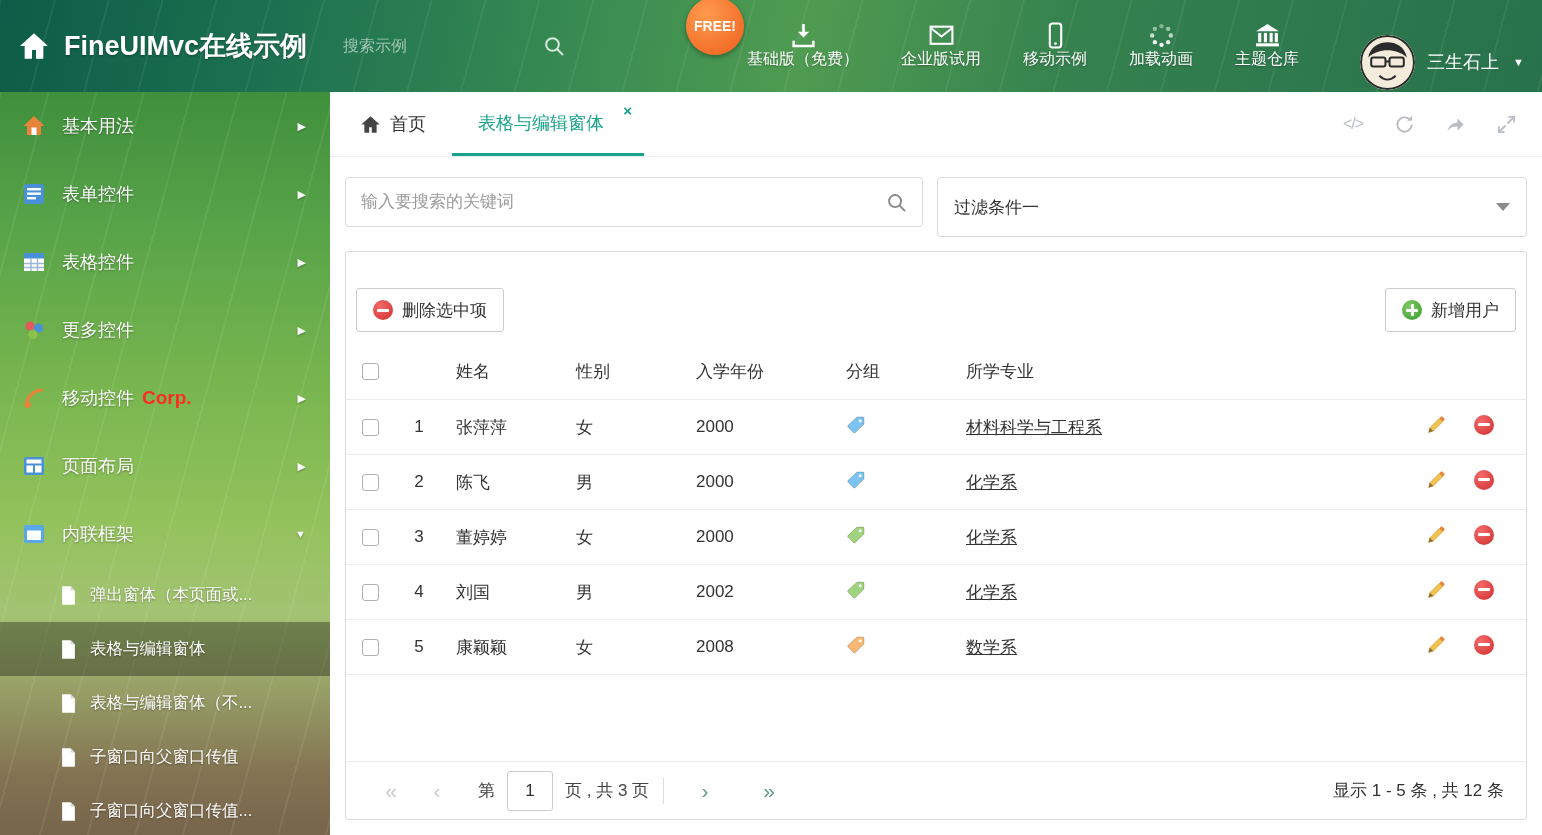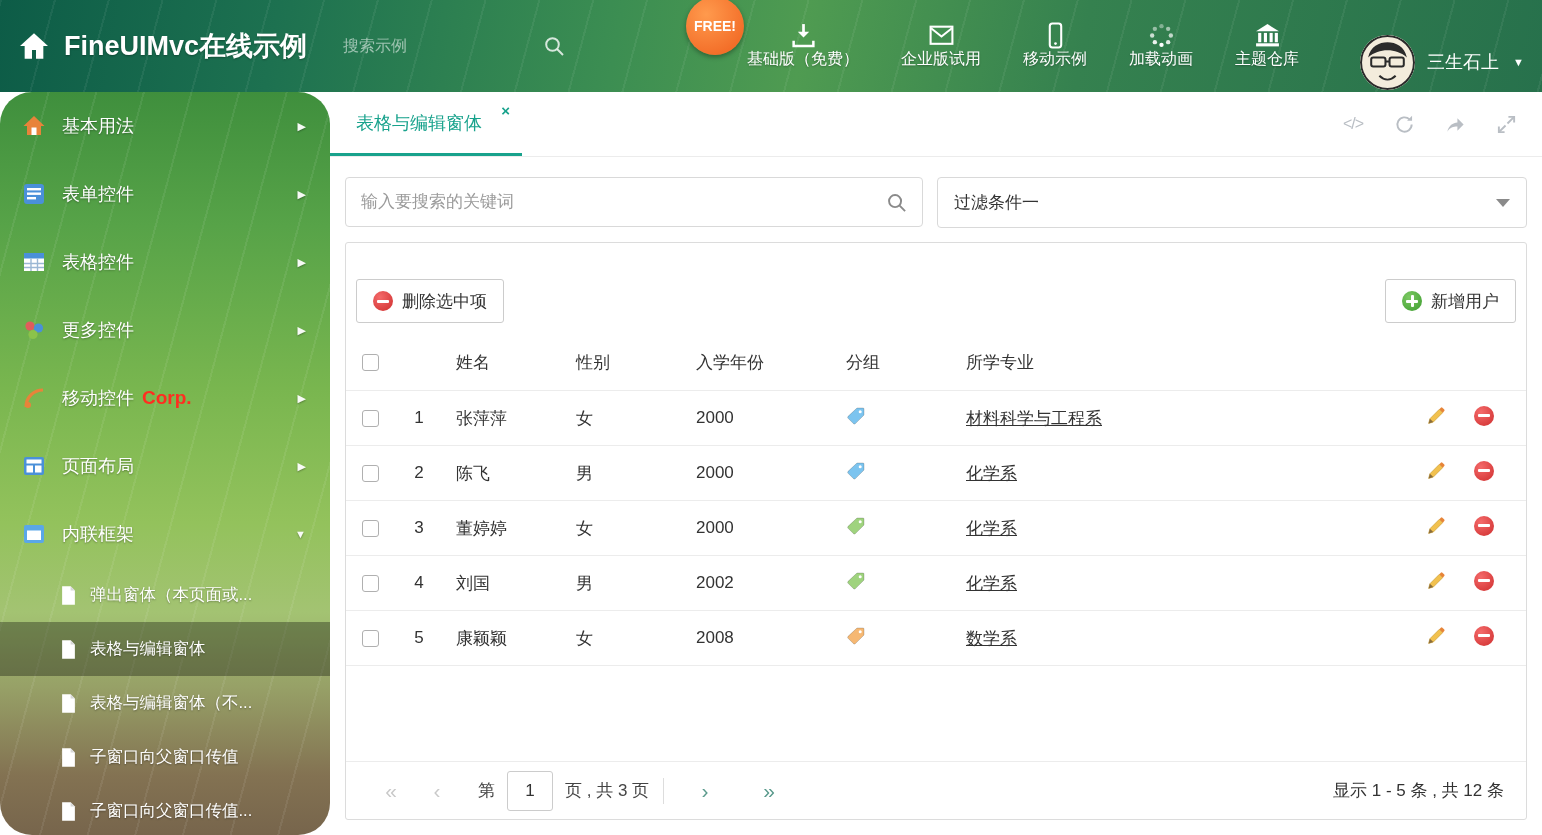--- a/index.html
+++ b/index.html
@@ -34,21 +34,20 @@
   .user-name { font-size:18px; }
   .user-caret { font-size:11px; margin-left:2px; }
 
   
   .bodyrow { display:flex; height:calc(835px - 92px); }
   .sidebar {
     width:330px; flex:0 0 330px; color:#fff; position:relative; overflow:hidden;
     background:
       repeating-linear-gradient(105deg, rgba(255,255,255,0.07) 0 2px, transparent 2px 46px),
       linear-gradient(180deg,#3f8f3d 0%,#57a348 18%,#79b64f 40%,#93c25c 58%,#a3c372 70%,#97a167 80%,#837252 92%,#77654c 100%);
-    border-radius: 32px;
   }
   .menu-item { height:68px; display:flex; align-items:center; padding:0 24px 0 22px; font-size:18px; cursor:pointer; text-shadow:0 1px 2px rgba(0,0,0,.35); }
   .menu-icon { width:24px; height:24px; margin-right:16px; flex:0 0 auto; }
   .menu-label { white-space:nowrap; }
   .menu-badge { color:#ff2d20; font-size:19px; margin-left:8px; text-shadow:none; font-weight:bold;text-align:right; }
   .menu-arrow { margin-left:auto; font-size:11px; opacity:.95; }
   .sub-item { height:54px; display:flex; align-items:center; padding-left:60px; padding-right:16px; font-size:16.5px; gap:13px; cursor:pointer; text-shadow:0 1px 2px rgba(0,0,0,.35); white-space:nowrap; overflow:hidden; }
   .sub-item.active { background:rgba(0,0,0,.32); }
   .file-icon { width:17px; height:21px; flex:0 0 auto; }
 
@@ -62,21 +61,21 @@
   .tab-close { position:absolute; top:11px; right:12px; font-size:15px; font-weight:bold; color:#18a28c; line-height:1; cursor:pointer; }
   .tab-tools { margin-left:auto; display:flex; align-items:center; gap:27px; padding-right:24px; color:#b9bec4; }
   .tool { width:24px; height:24px; display:flex; align-items:center; justify-content:center; cursor:pointer; font-size:16px; color:#b9bec4; letter-spacing:-1px; }
 
   .content { padding:20px 15px 15px; flex:1; display:flex; flex-direction:column; min-height:0; }
   .filter-row { display:flex; gap:14px;justify-content:flex-end; }
   .search-box { width:578px; height:50px; border:1px solid #d9d9d9; border-radius:4px; display:flex; align-items:center; padding:0 15px; background:#fff; }
   .search-box input { flex:1; border:none; outline:none; font-size:17px; color:#333; font-family:inherit; }
   .search-box input::placeholder { color:#9b9b9b; }
   .search-box .mag { width:21px; height:21px; }
-  .dropdown { flex:1; height:51px; border:1px solid #d9d9d9; border-radius:4px; display:flex; align-items:center; padding:0 16px; font-size:17px; color:#333; cursor:pointer; background:#fff; }
+  .dropdown { flex:1; height:60px; border:1px solid #d9d9d9; border-radius:4px; display:flex; align-items:center; padding:0 16px; font-size:17px; color:#333; cursor:pointer; background:#fff; }
   .dd-caret { margin-left:auto; width:0; height:0; border-left:7px solid transparent; border-right:7px solid transparent; border-top:8px solid #8a8a8a; }
 
   .panel { margin-top:14px; border:1px solid #dcdcdc; border-radius:3px; flex:1; display:flex; flex-direction:column; min-height:0; }
   .toolbar { padding:12px 10px; display:flex; align-items:center; }
   .btn { height:44px; border:1px solid #ccc; border-radius:3px; background:#fff; display:flex; align-items:center; gap:9px; padding:0 16px; font-size:17px; color:#333; cursor:pointer;margin-top:24px; }
   .btn-add { margin-left:auto; }
   .ico-circle { width:20px; height:20px; border-radius:50%; position:relative; flex:0 0 auto; }
   .ico-del { background:radial-gradient(circle at 35% 30%, #f46a6a, #cf2e2e); }
   .ico-del::after { content:""; position:absolute; left:4px; right:4px; top:8.5px; height:3px; background:#fff; border-radius:1px; }
   .ico-add { background:radial-gradient(circle at 35% 30%, #7cc963, #3d9c2f); }
@@ -330,20 +329,28 @@
               <path d="M12.5 1v5h5z" fill="#d8d8d8"></path>
             </svg>
     </span>
     <span class="sub-label">子窗口向父窗口传值...</span>
   </div>
 </aside>
 
     <main class="main">
 
       <div class="tabbar">
+        <div class="tab tab-home">
+          <span class="t-ico">
+            <svg viewBox="0 0 24 24" width="21" height="21">
+                <path d="M12 2.5 1.5 12H5v9.5h5.5V15h3v6.5H19V12h3.5z" fill="#444"></path>
+              </svg>
+          </span>
+          <span>首页</span>
+        </div>
         <div class="tab tab-active">
           <span>表格与编辑窗体</span>
           <span class="tab-close">×</span>
         </div>
         <div class="tab-tools">
           <span class="tool">&lt;/&gt;</span>
           <span class="tool">
             <svg viewBox="0 0 22 22" width="21" height="21">
                 <path d="M18.5 11a7.5 7.5 0 1 1-2.2-5.3" fill="none" stroke="#b9bec4" stroke-width="2"></path>
                 <path d="M18.9 1.8v5.2h-5.2z" fill="#b9bec4"></path>

